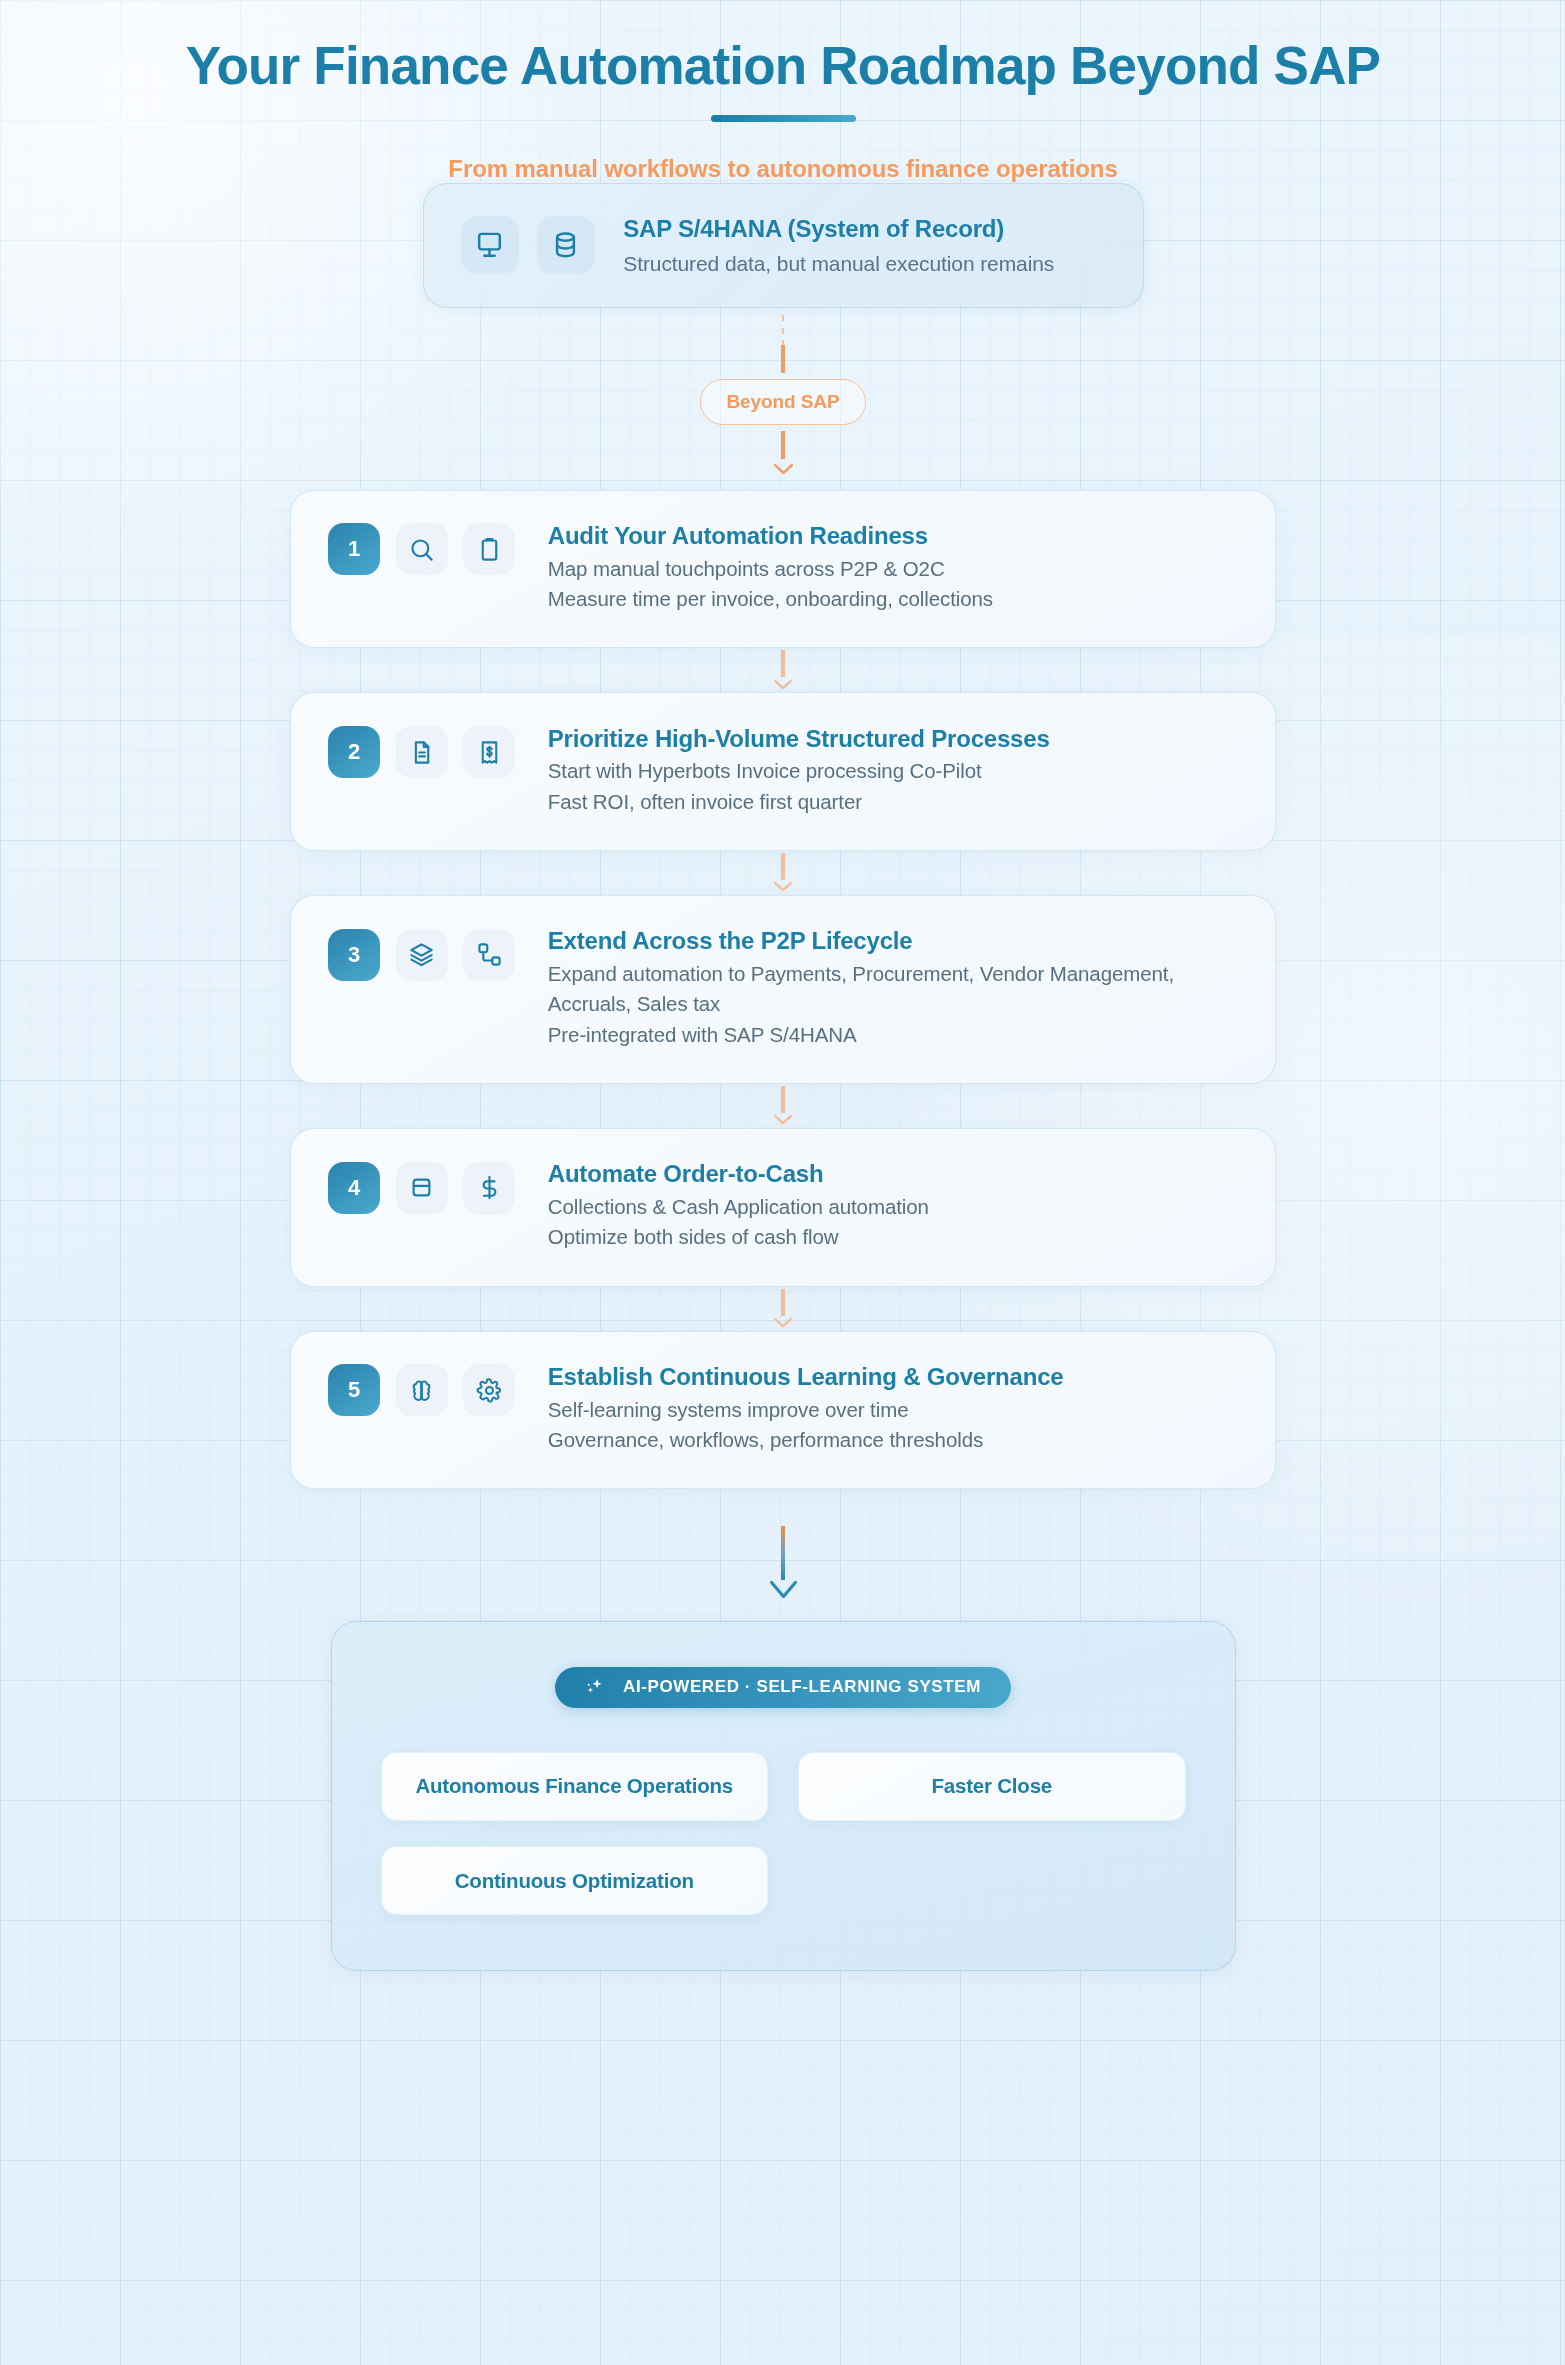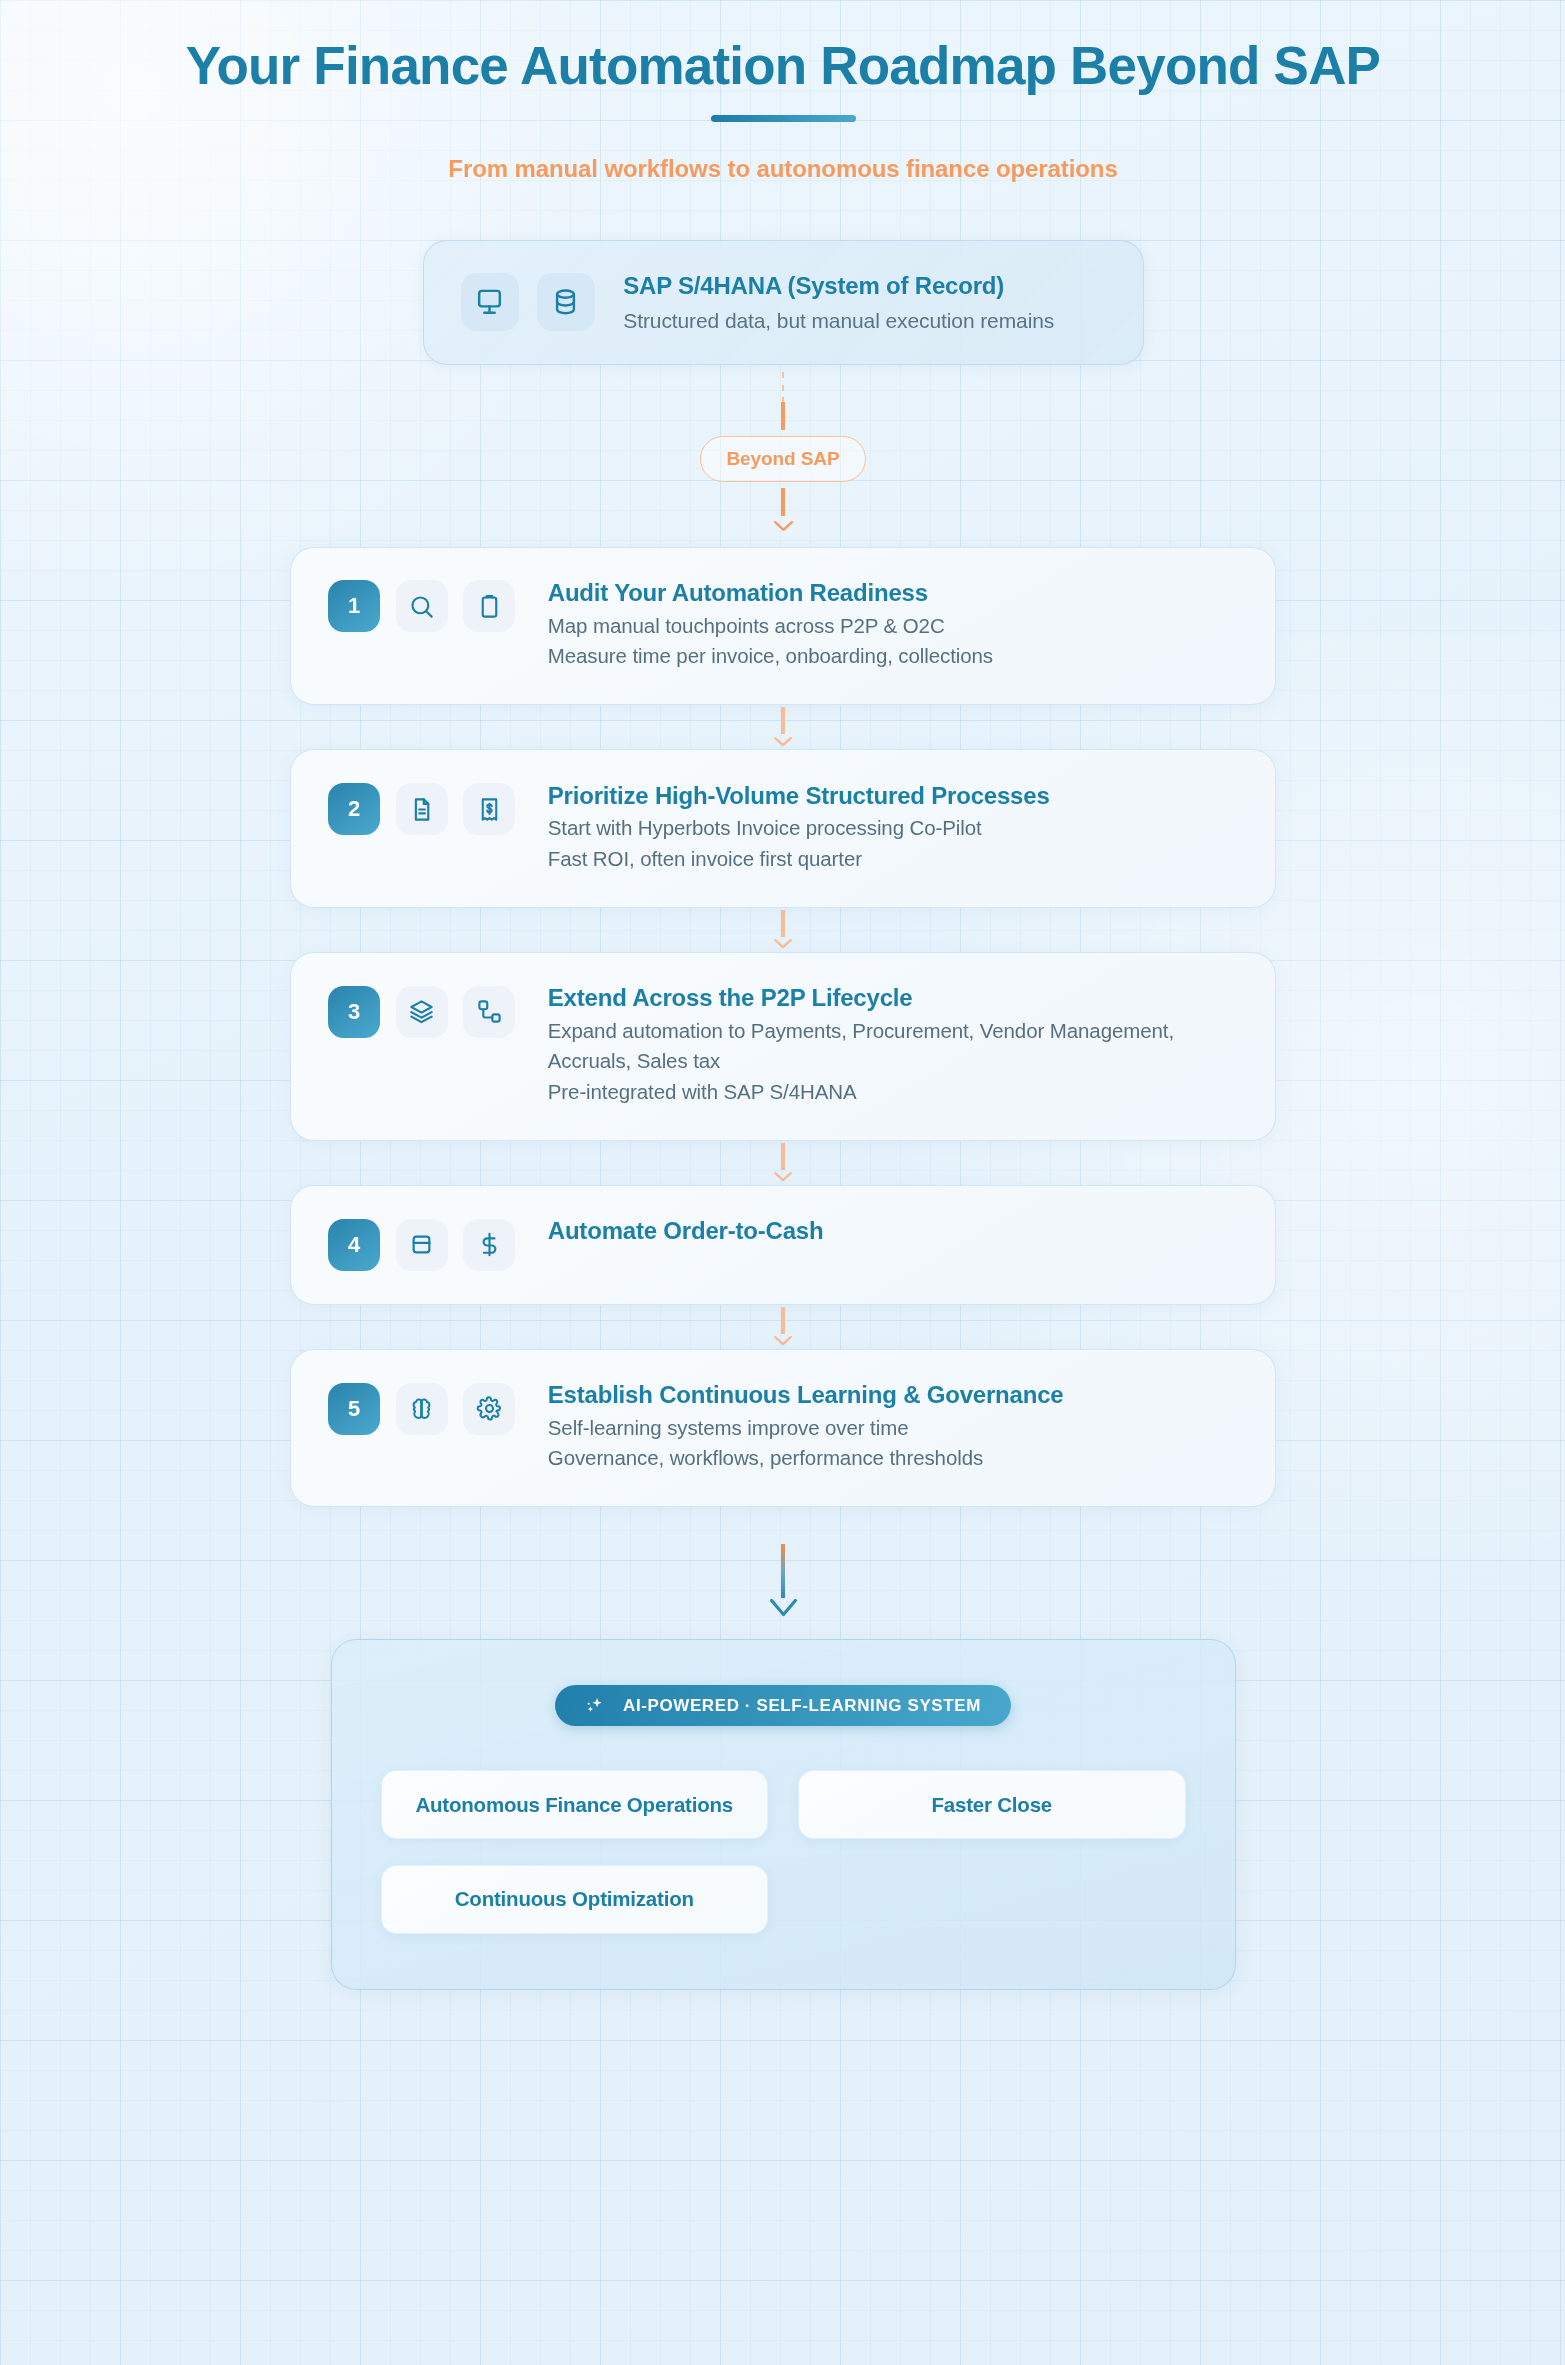--- a/index.html
+++ b/index.html
@@ -86,21 +86,20 @@
   .subtitle {
     margin-top: 33px;
     font-size: 24px;
     font-weight: 700;
     color: #f79a5d;
     letter-spacing: -0.1px;
   }
 
   
   .sap-wrap {
-    margin-top: 57px;
     display: flex;
     justify-content: center;
   }
   .sap-card {
     width: 721px;
     border-radius: 24px;
     background: linear-gradient(135deg, rgba(226,240,250,0.95) 0%, rgba(216,234,247,0.92) 100%);
     border: 0.7px solid rgba(168,206,232,0.55);
     padding: 31px 37px;
     display: flex;
@@ -450,20 +449,24 @@
           </div>
           <div class="step-tile">
             <svg viewBox="0 0 24 24" fill="none" stroke="#1b7fa8" stroke-width="1.9" stroke-linecap="round" stroke-linejoin="round">
               <line x1="12" y1="2.5" x2="12" y2="21.5"></line>
               <path d="M16.5 6.5H10a3.2 3.2 0 0 0 0 6.4h4a3.2 3.2 0 0 1 0 6.4H7"></path>
             </svg>
           </div>
         </div>
         <div class="step-body">
           <div class="step-title">Automate Order-to-Cash</div>
+          <div class="step-lines">
+            <div class="step-line">Collections &amp; Cash Application automation</div>
+            <div class="step-line">Optimize both sides of cash flow</div>
+          </div>
         </div>
       </div>
     </div>
 
     <div class="step-connector">
       <div class="bar"></div>
       <svg viewBox="0 0 28 16" fill="none" stroke="#f8bb92" stroke-width="3.2" stroke-linecap="round" stroke-linejoin="round">
         <polyline points="3,3 14,13 25,3"></polyline>
       </svg>
     </div>

